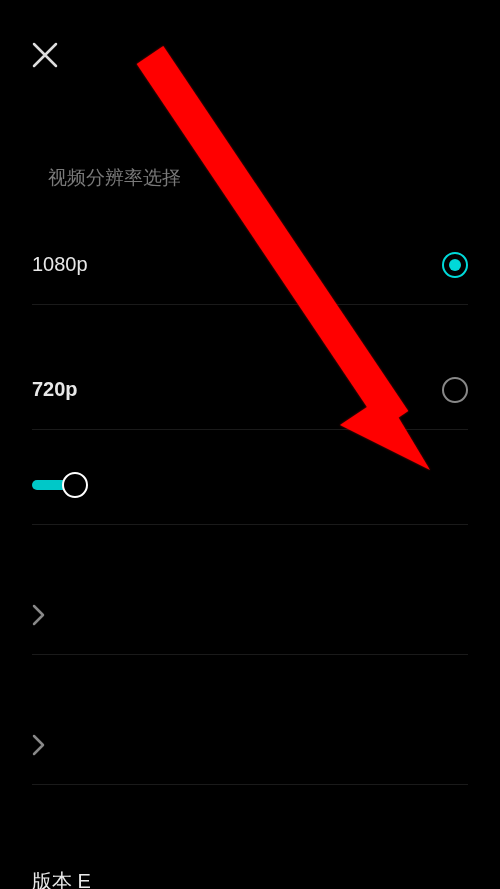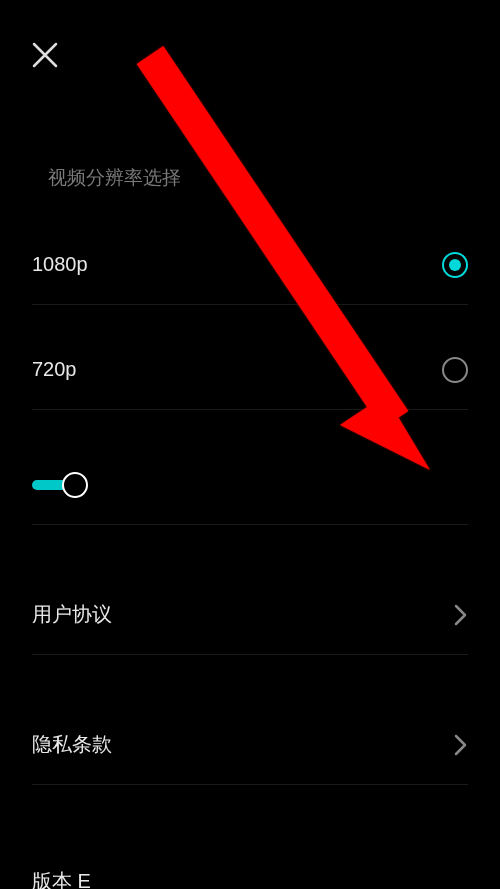--- a/index.html
+++ b/index.html
@@ -123,43 +123,41 @@
   </span>
 </div>
 
 <div class="section-title">视频分辨率选择</div>
 
 <div class="row" style="top:225px;">
   <span class="row-label">1080p</span>
   <span class="radio selected"></span>
 </div>
 
-<div class="row" style="top:330px;">
+<div class="row" style="top:350px;font-weight:bold;">
   <span class="row-label">720p</span>
   <span class="radio unselected"></span>
 </div>
 
 <div class="row" style="top:445px;">
   <span class="toggle">
     <span class="toggle-track"></span>
     <span class="toggle-thumb"></span>
   </span>
 </div>
 
 <div class="row" style="top:575px;">
-  <span class="row-label">用户协议</span>
   <span class="chevron">
     <svg viewBox="0 0 14 24">
         <path d="M2 3 L11 12 L2 21" stroke="#888" stroke-width="2.5" fill="none" stroke-linecap="round" stroke-linejoin="round"></path>
       </svg>
   </span>
 </div>
 
 <div class="row" style="top:705px;">
-  <span class="row-label">隐私条款</span>
   <span class="chevron">
     <svg viewBox="0 0 14 24">
         <path d="M2 3 L11 12 L2 21" stroke="#888" stroke-width="2.5" fill="none" stroke-linecap="round" stroke-linejoin="round"></path>
       </svg>
   </span>
 </div>
 
 <div class="cutoff-label">版本 E</div>
 
 <svg class="arrow-overlay" viewBox="0 0 500 889">

